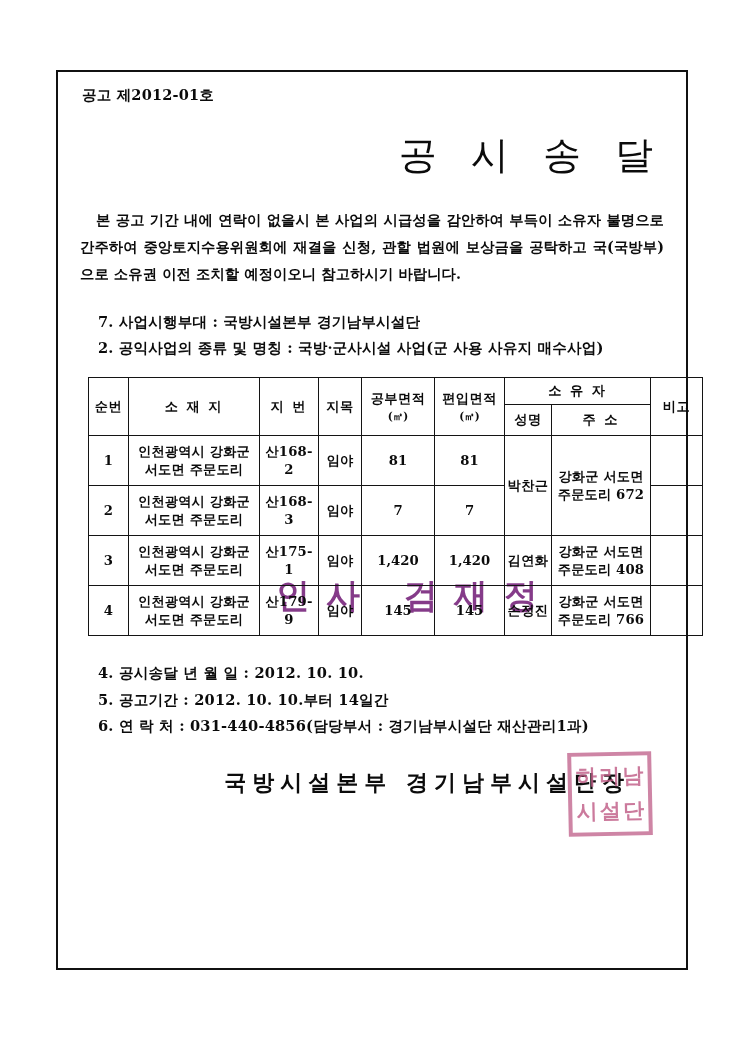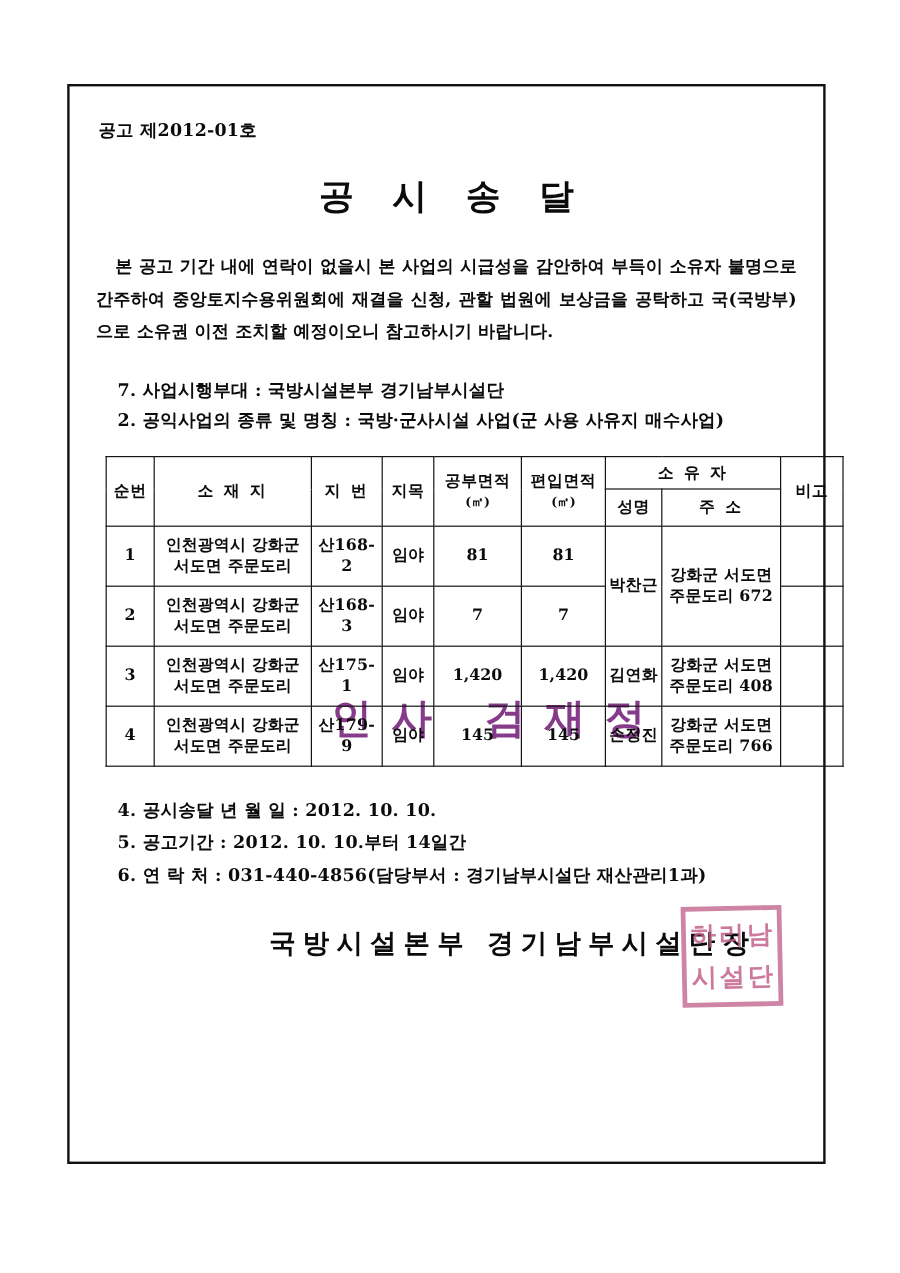--- a/index.html
+++ b/index.html
@@ -22,40 +22,40 @@
     left: 56px;
     top: 70px;
     width: 632px;
     height: 900px;
     border: 2px solid #111111;
     box-sizing: border-box;
     background: #ffffff;
   }
   #page-inner {
     position: absolute;
-    left: 0; top: 17px;
+    left: 0; top: 4px;
     width: 100%;
     height: 100%;
     box-sizing: border-box;
     padding: 4px 22px 0 22px;
   }
 
   
   .doc-number {
     font-size: 14.5px;
     letter-spacing: 0.2px;
     font-weight: 700;
     margin: 6px 0 0 2px;
   }
 
   
   .doc-title {
-    text-align: center;
-    font-size: 29px;
-    font-weight: 700;
+    text-align: right;
+    font-size: 38px;
+    font-weight: 400;
     letter-spacing: 11px;
     margin: 30px 0 0 0;
     padding-left: 11px;
     line-height: 1.1;
   }
 
   
   .body-block {
     margin-top: 30px;
   }

